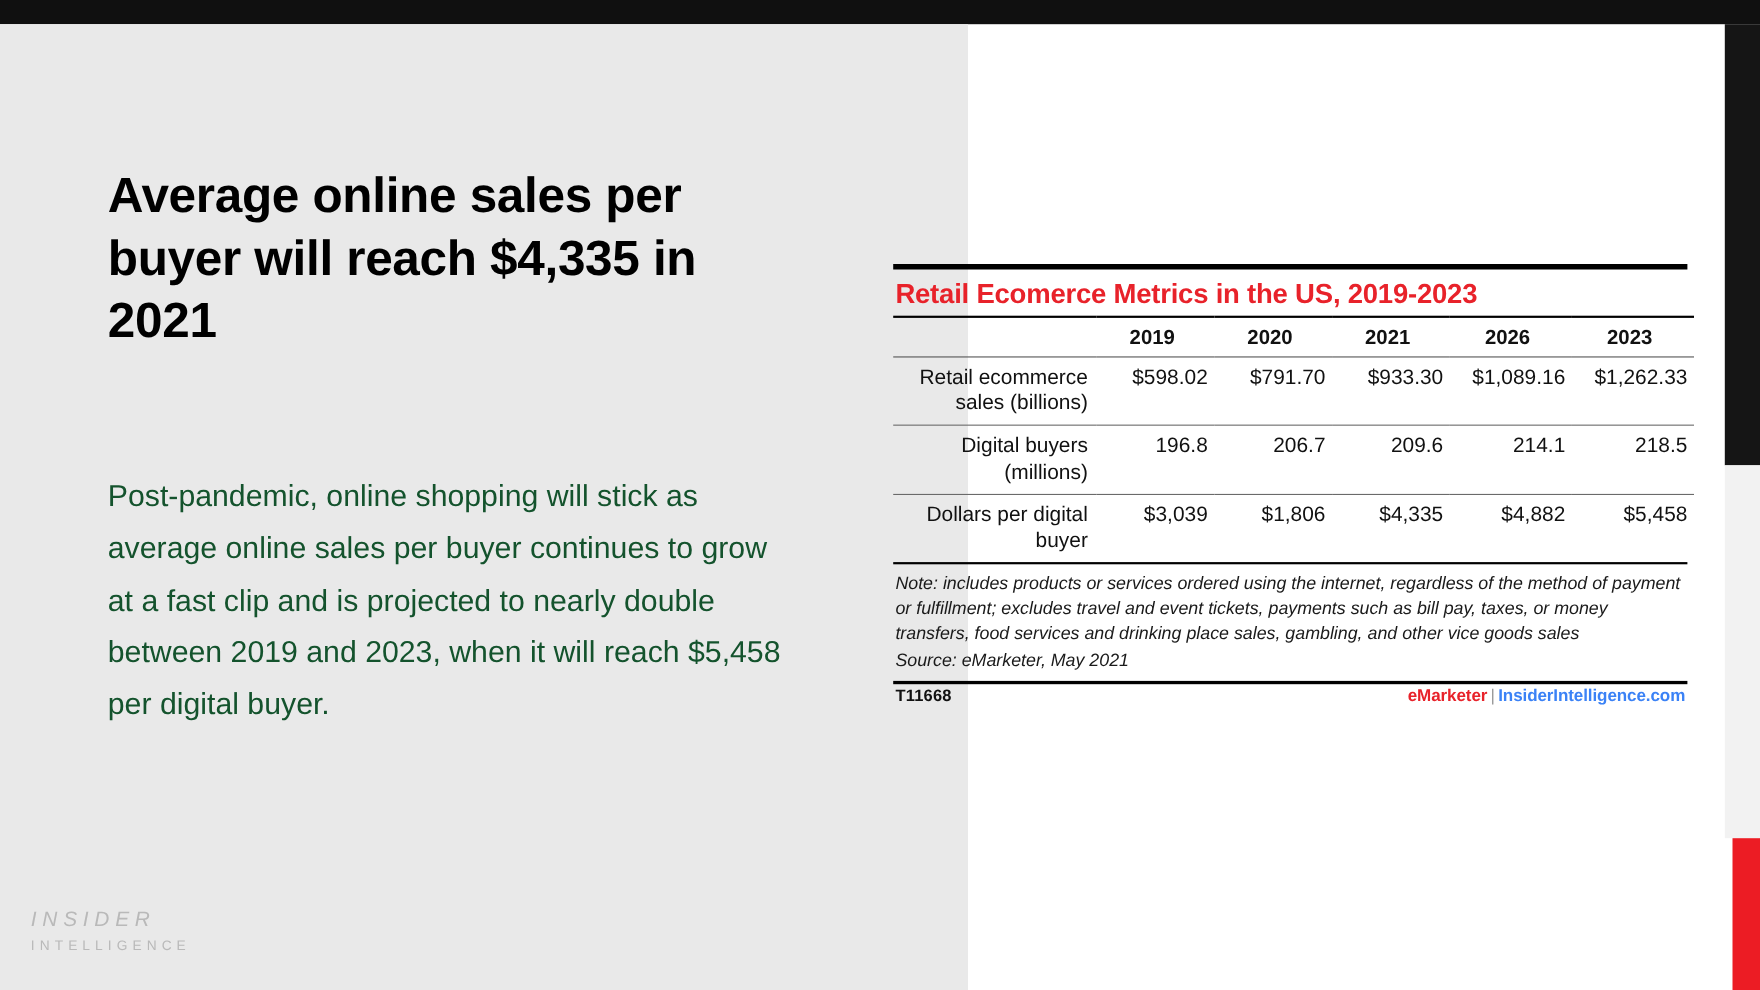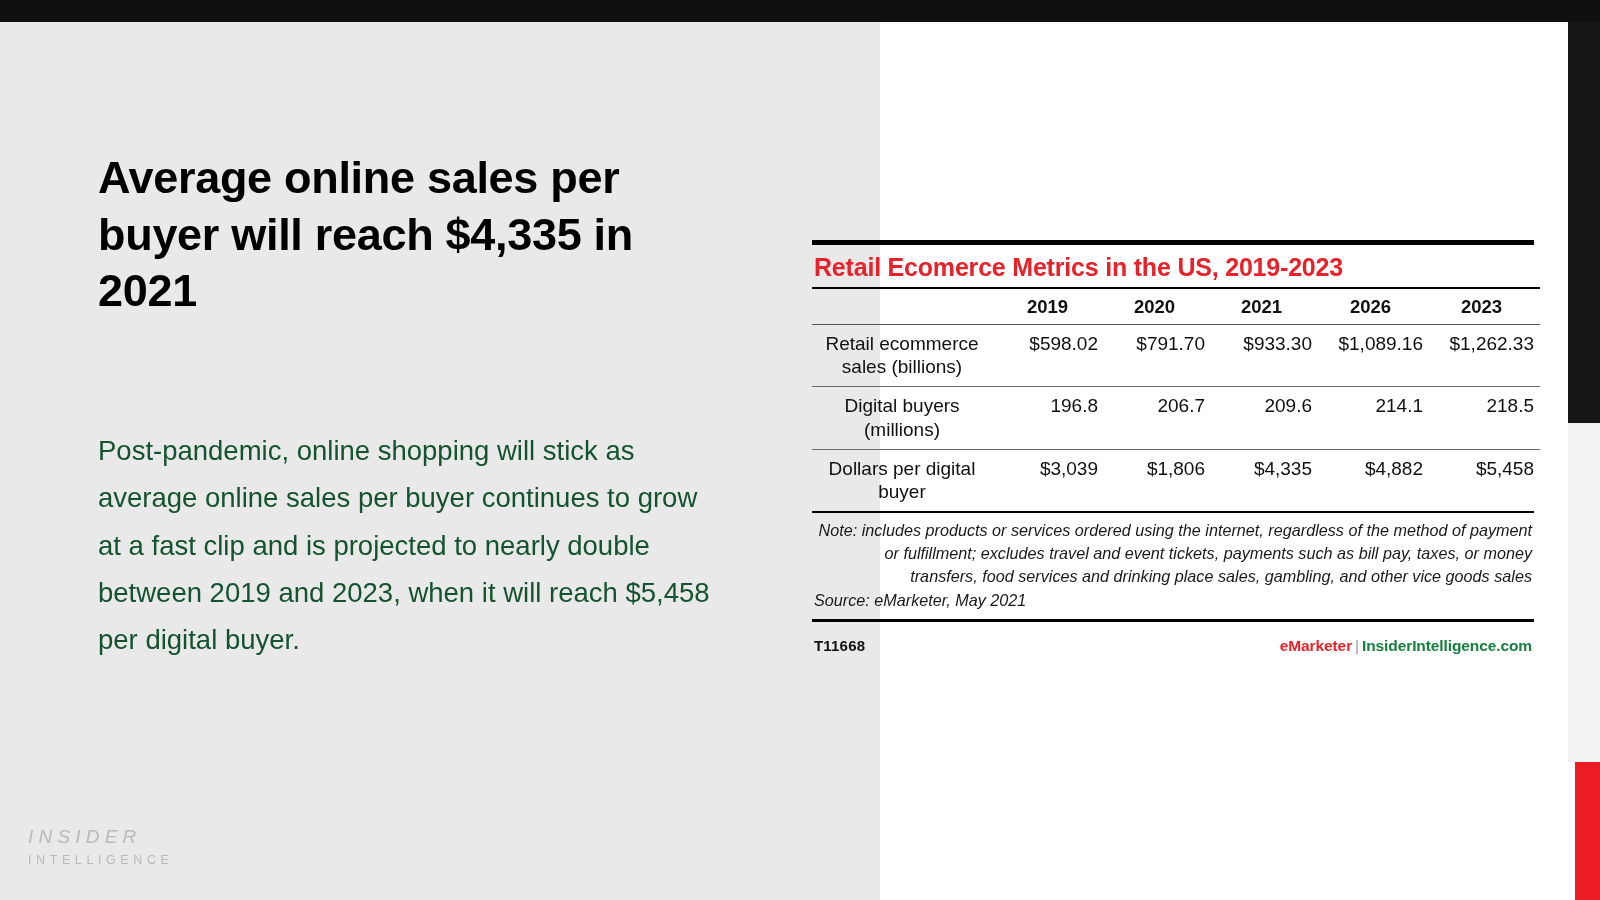--- a/index.html
+++ b/index.html
@@ -146,21 +146,21 @@
   }
 
   table.metrics tbody td {
     border-bottom: 1px solid #6a6a6a;
     padding: 7px 6px 8px 0;
     text-align: right;
     line-height: 1.22;
   }
 
   table.metrics tbody td.rowlabel {
-    text-align: center;
+    text-align: right;
     padding-left: 3px;
     padding-right: 8px;
   }
 
   table.metrics tbody tr:last-child td {
     border-bottom: none;
   }
 
   .col-label { width: 185px; }
   .col-year  { width: 107px; }
@@ -171,59 +171,58 @@
     background: #000000;
     margin-top: 0;
   }
 
   .note {
     font-size: 16.2px;
     font-style: italic;
     line-height: 1.43;
     color: #1a1a1a;
     padding: 6px 2px 0 2px;
-    text-align: right;
   }
 
   .source {
     font-size: 16.2px;
     font-style: italic;
     line-height: 1.43;
     color: #1a1a1a;
     padding: 0 2px 7px 2px;
   }
 
   .rule-bottom {
     height: 3px;
     background: #000000;
   }
 
   .footer {
     display: flex;
     align-items: baseline;
     justify-content: space-between;
-    padding: 15px 2px 0 2px;
+    padding: 2px 2px 0 2px;
   }
 
   .footer-id {
     font-size: 15px;
     font-weight: bold;
     color: #111111;
     letter-spacing: 0.2px;
   }
 
   .footer-brand {
     font-size: 15.5px;
     font-weight: bold;
     letter-spacing: -0.1px;
     white-space: nowrap;
   }
   .footer-brand .emk { color: #e8222a; }
   .footer-brand .sep { color: #9a9a9a; padding: 0 3px; font-weight: normal; }
-  .footer-brand .ins { color: #15803d; }
+  .footer-brand .ins { color: #3b82f6; }
 </style>
 </head>
 <body>
 
 <div class="slide">
 
   <div class="top-bar"></div>
   <div class="right-black-band"></div>
   <div class="right-gray-band"></div>
   <div class="right-red-block"></div>

